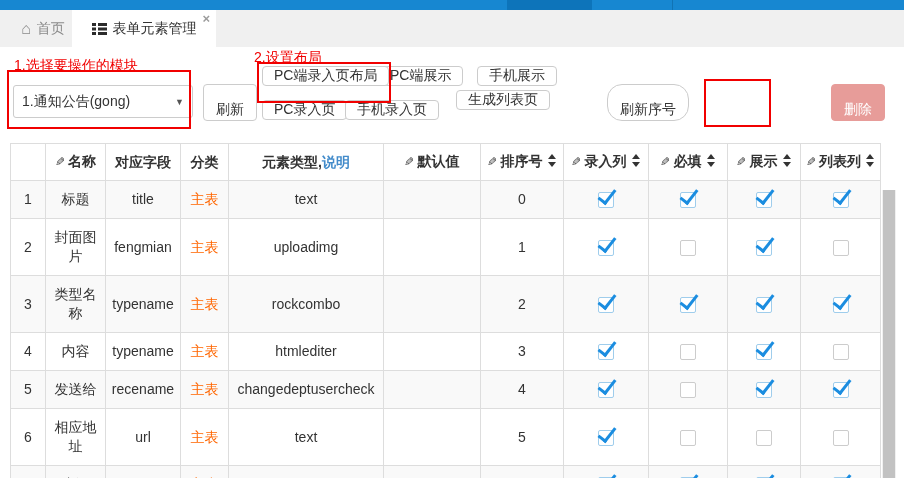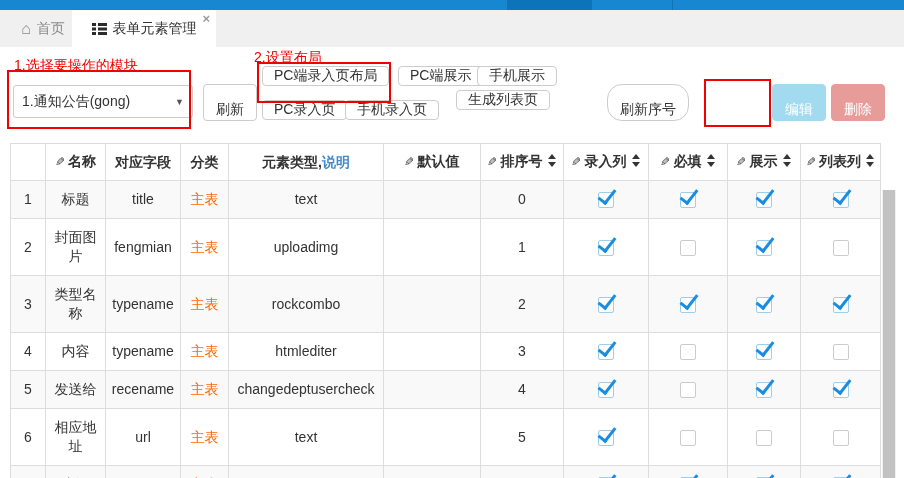--- a/index.html
+++ b/index.html
@@ -24,21 +24,21 @@
   .box1{left:7px;top:23px;width:180px;height:55px;}
   .box2{left:257px;top:15px;width:130px;height:37px;}
   .box3{left:704px;top:32px;width:63px;height:44px;}
   .select{position:absolute;left:13px;top:38px;width:180px;height:33px;background:#fff;border:1px solid #ccc;border-radius:3px;box-sizing:border-box;display:flex;align-items:center;padding:0 8px;cursor:pointer;z-index:1;}
   .select .caret{margin-left:auto;font-size:9px;color:#555;}
   .btn{position:absolute;background:#fff;border:1px solid #ccc;border-radius:4px;color:#333;font-size:14px;font-family:inherit;cursor:pointer;box-sizing:border-box;white-space:nowrap;}
   .btn-lg{height:37px;padding:16px 12px;}
   .btn-sm{height:20px;padding:0 11px;}
   .b-refresh{left:203px;top:37px;}
   .b-pc-layout{left:262px;top:19px;z-index:1;}
-  .b-pc-disp{left:398px;top:19px;}
+  .b-pc-disp{left:378px;top:19px;}
   .b-mob-disp{left:477px;top:19px;}
   .b-pc-entry{left:262px;top:53px;}
   .b-mob-entry{left:345px;top:53px;}
   .b-gen-list{left:444px;top:43px;margin-left:12px;}
   .b-reorder{left:607px;top:37px;border-radius:15px;}
   .b-add{left:709px;top:37px;background:#f0ad4e;border-color:#eea236;color:#fff;z-index:1;}
   .b-edit{left:772px;top:37px;background:#a2dbef;border-color:#a2dbef;color:#fff;}
   .b-del{left:831px;top:37px;background:#e79c99;border-color:#e79c99;color:#fff;}
   .grid{position:absolute;left:10px;top:96px;width:870px;border-collapse:collapse;table-layout:fixed;background:#fff;}
   .grid th,.grid td{border:1px solid #ddd;text-align:center;vertical-align:middle;font-size:14px;padding:9px 4px;word-break:break-all;line-height:19px;}
@@ -89,21 +89,20 @@
   <div class="redbox box2"></div>
   <button class="btn btn-sm b-pc-layout">PC端录入页布局</button>
   <button class="btn btn-sm b-pc-disp">PC端展示</button>
   <button class="btn btn-sm b-mob-disp">手机展示</button>
   <button class="btn btn-sm b-pc-entry">PC录入页</button>
   <button class="btn btn-sm b-mob-entry">手机录入页</button>
   <button class="btn btn-sm b-gen-list">生成列表页</button>
 
   <button class="btn btn-lg b-reorder">刷新序号</button>
   <div class="redbox box3"></div>
-  <button class="btn btn-lg b-edit">编辑</button>
   <button class="btn btn-lg b-del">删除</button>
 
   <table class="grid">
     <colgroup>
       <col style="width:35px">
         <col style="width:60px">
         <col style="width:75px">
         <col style="width:48px">
       <col style="width:155px">
         <col style="width:97px">

